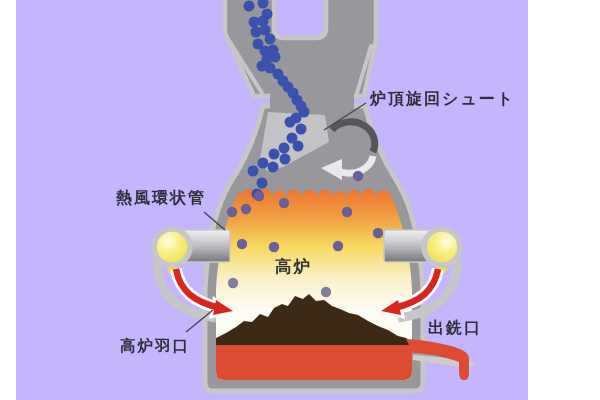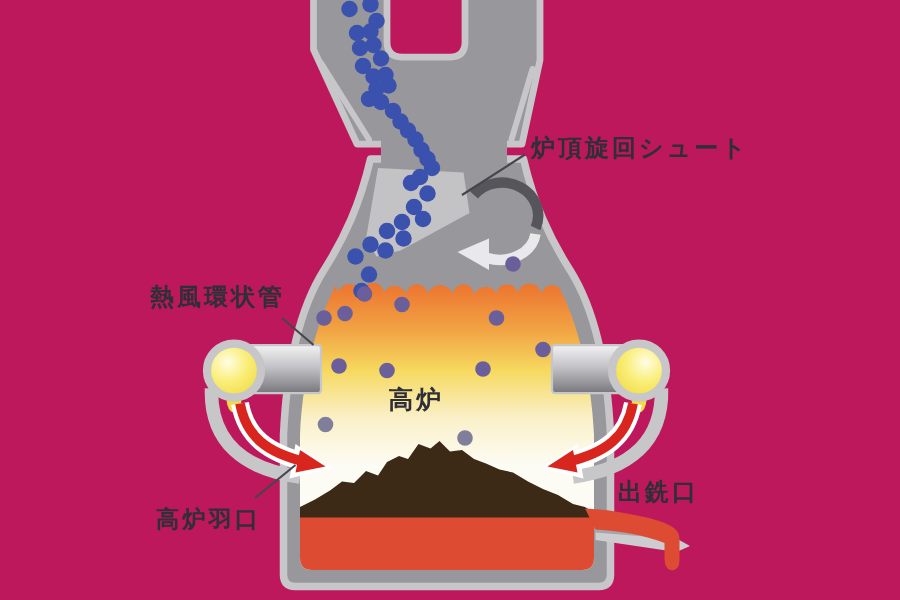--- a/index.html
+++ b/index.html
@@ -1,17 +1,17 @@
 <!DOCTYPE html>
 <html><head>
 <meta charset="utf-8">
 <style>
   html,body{margin:0;padding:0;background:#ffffff;}
-  .stage{position:relative;width:600px;height:400px;background:#be185d;overflow:hidden;
-         font-family:"Liberation Sans","DejaVu Sans",sans-serif;}
+  .stage{position:relative;width:512px;height:400px;background:#c4b5fd;overflow:hidden;
+         font-family:"Liberation Sans","DejaVu Sans",sans-serif;margin-left:16px;}
   svg{display:block;}
   text.lbl{font-family:"Liberation Sans","DejaVu Sans",sans-serif;
            font-weight:700;fill:#2f2f37;letter-spacing:2px;}
 </style>
 </head>
 <body>
 
 <div class="stage">
 <svg width="600" height="400" viewBox="0 0 600 400">
   <defs>

